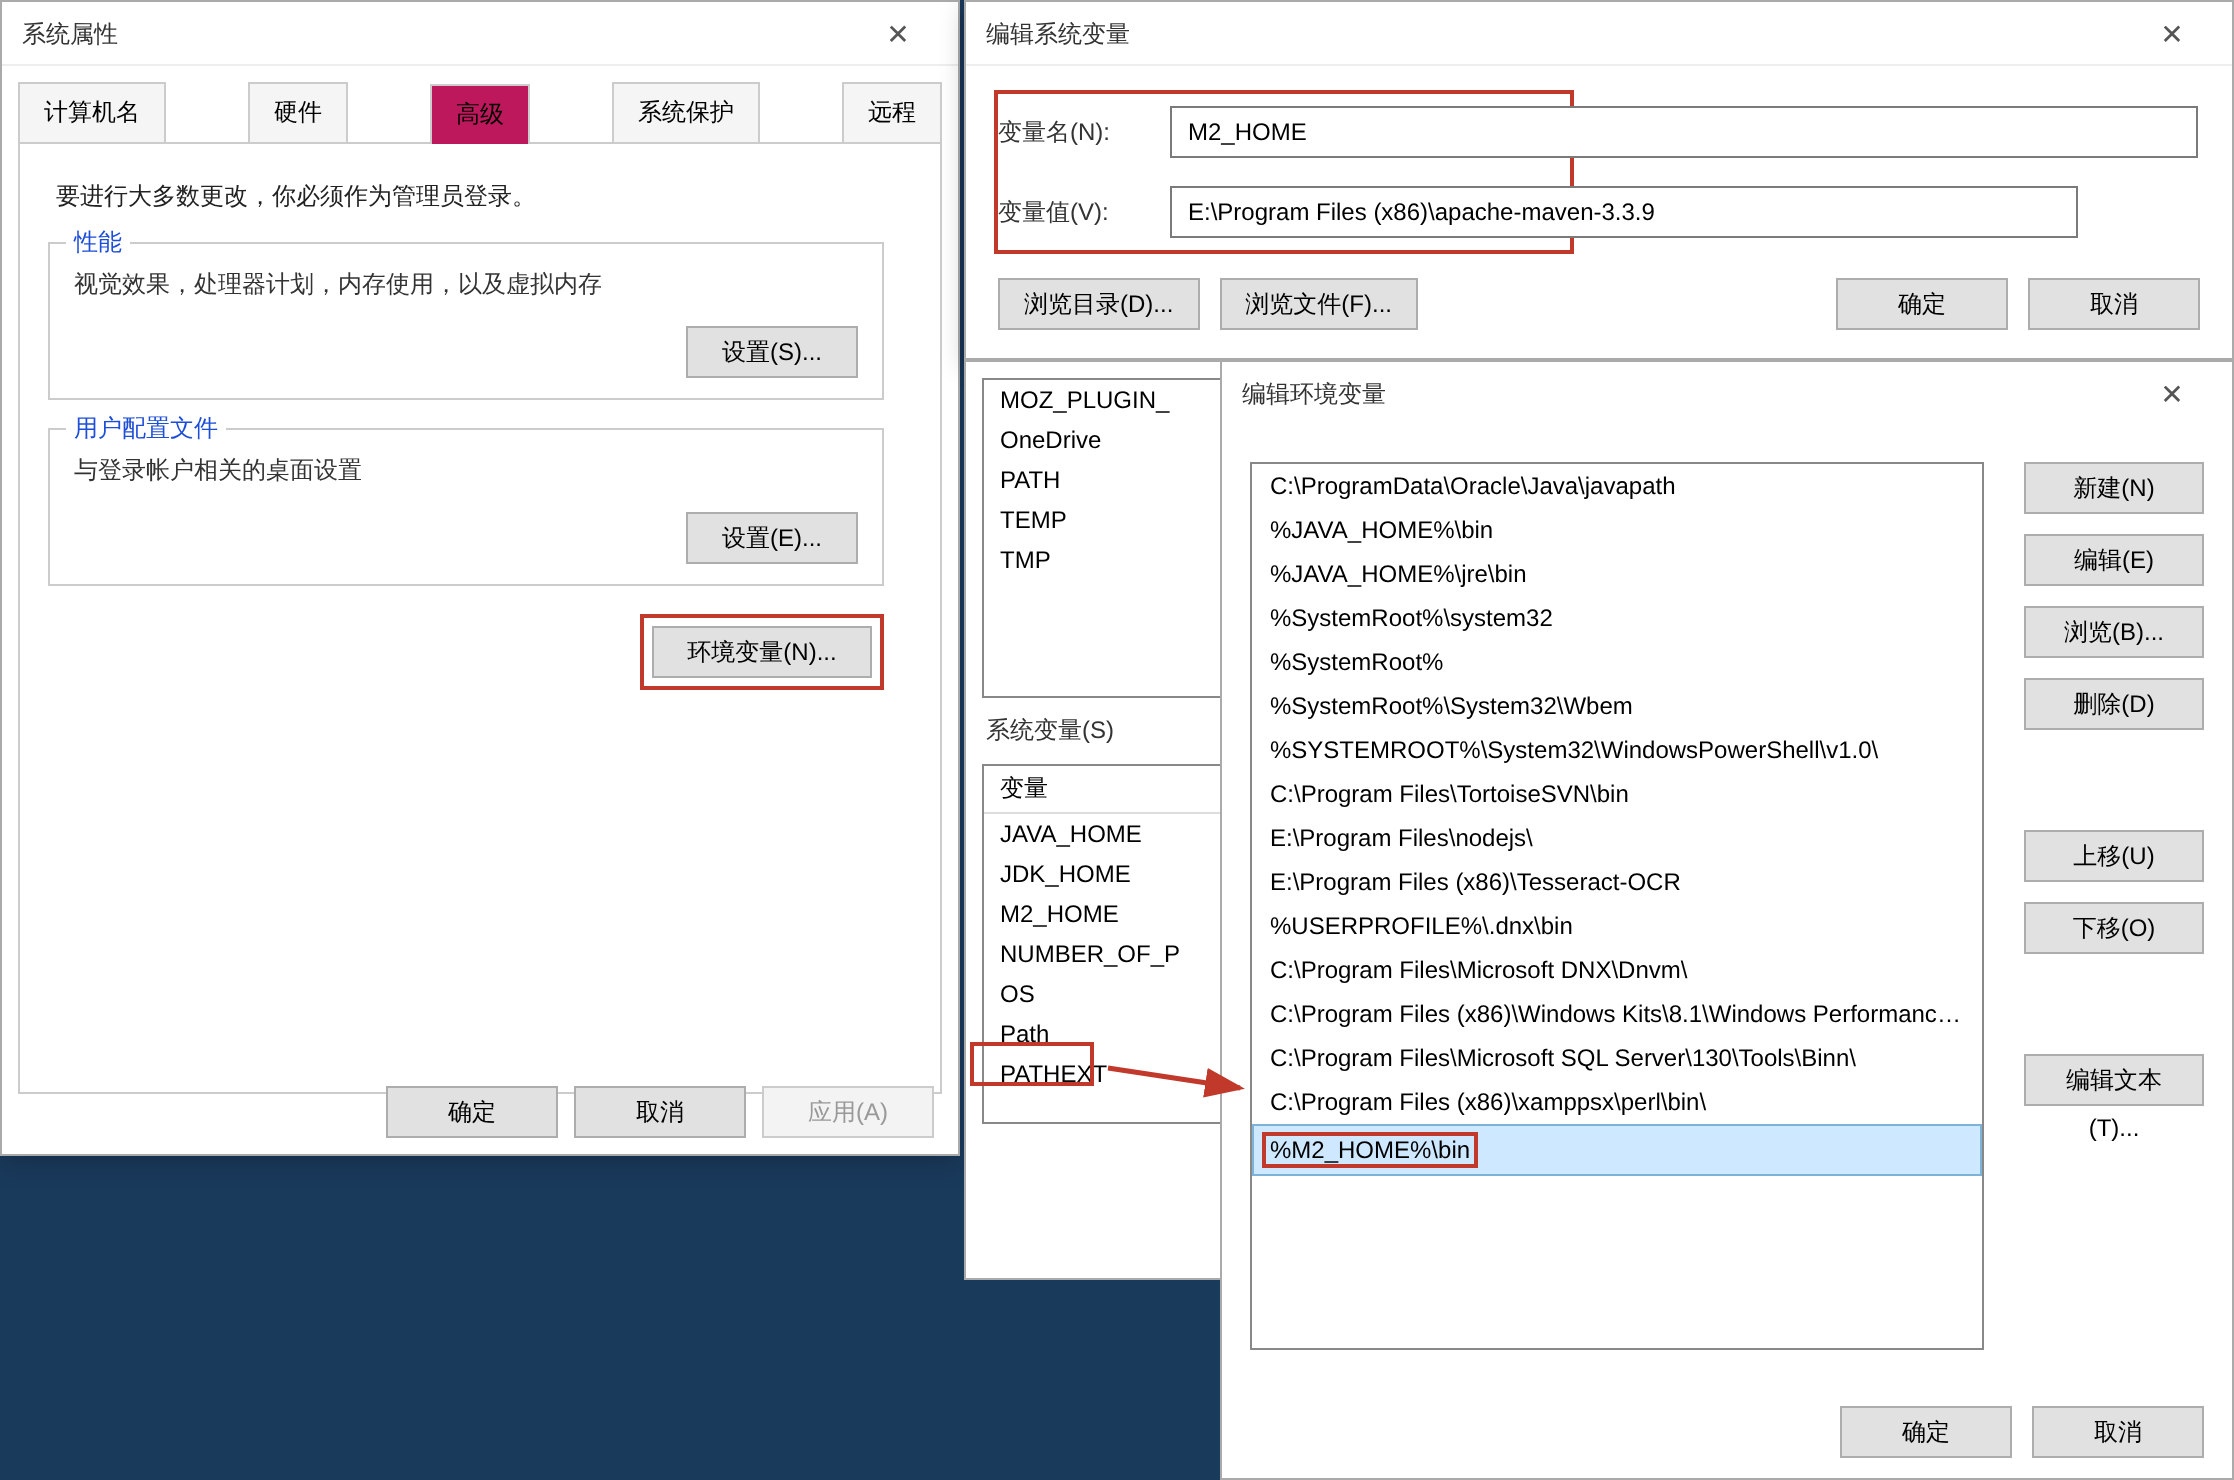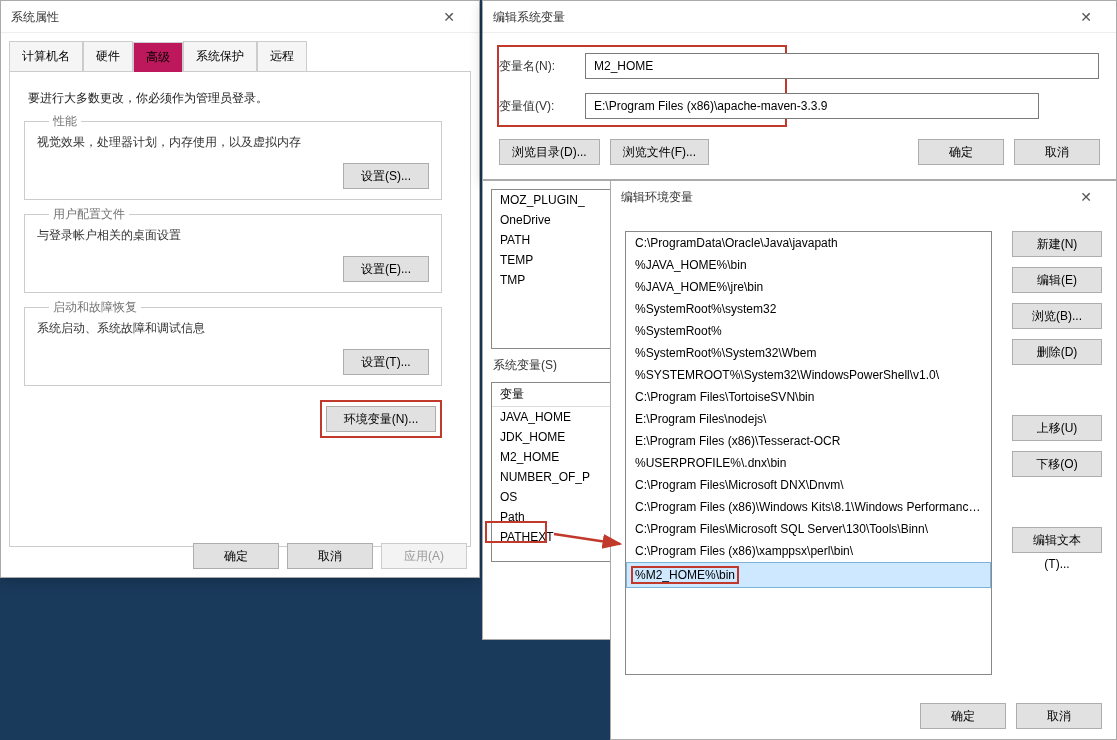--- a/index.html
+++ b/index.html
@@ -31,21 +31,21 @@
     .titlebar .title { font-size: 12px; color: #333; }
     .close-btn {
       width: 40px; height: 28px;
       display:flex; align-items:center; justify-content:center;
       color:#555; font-size:14px; cursor:pointer;
     }
 
     
     #sysprops { left:0; top:0; width:480px; height:578px; }
     .tabs {
-      display:flex; margin: 8px 0 0 8px;
+      display:flex; margin: 8px 0 0 8px; gap: 41px;
     }
     .tab {
       padding: 6px 12px;
       border: 1px solid #ccc;
       border-bottom: none;
       background: #f5f5f5;
       margin-right: 0;
       font-size:12px;
       cursor:pointer;
     }
@@ -64,21 +64,21 @@
     }
     .notice { margin:4px 0 14px 4px; color:#222; }
     .groupbox {
       border:1px solid #ccc;
       position:relative;
       margin-bottom:14px;
       padding:12px 12px 10px 12px;
     }
     .groupbox .legend {
       position:absolute; top:-9px; left:8px;
-      background:#fff; padding:0 4px; color:#737373; font-size:12px;margin-left:16px;
+      background:#fff; padding:0 4px; color:#1d4ed8; font-size:12px;
     }
     .groupbox .desc { color:#333; margin-bottom:12px; }
     .right-btn { text-align:right; }
     .winbtn {
       display:inline-block;
       min-width:86px; height:26px; line-height:24px;
       padding:0 12px;
       border:1px solid #adadad;
       background:#e1e1e1;
       text-align:center;
@@ -170,25 +170,20 @@
       <div class="desc">视觉效果，处理器计划，内存使用，以及虚拟内存</div>
       <div class="right-btn"><button class="winbtn">设置(S)...</button></div>
     </div>
 
     <div class="groupbox">
       <div class="legend">用户配置文件</div>
       <div class="desc">与登录帐户相关的桌面设置</div>
       <div class="right-btn"><button class="winbtn">设置(E)...</button></div>
     </div>
 
-    <div class="groupbox">
-      <div class="legend">启动和故障恢复</div>
-      <div class="desc">系统启动、系统故障和调试信息</div>
-      <div class="right-btn"><button class="winbtn">设置(T)...</button></div>
-    </div>
 
     <div class="env-row">
       <span class="redbox">
         <button class="winbtn" style="min-width:110px">环境变量(N)...</button>
       </span>
     </div>
   </div>
   <div class="bottom-buttons">
     <button class="winbtn">确定</button>
     <button class="winbtn">取消</button>

